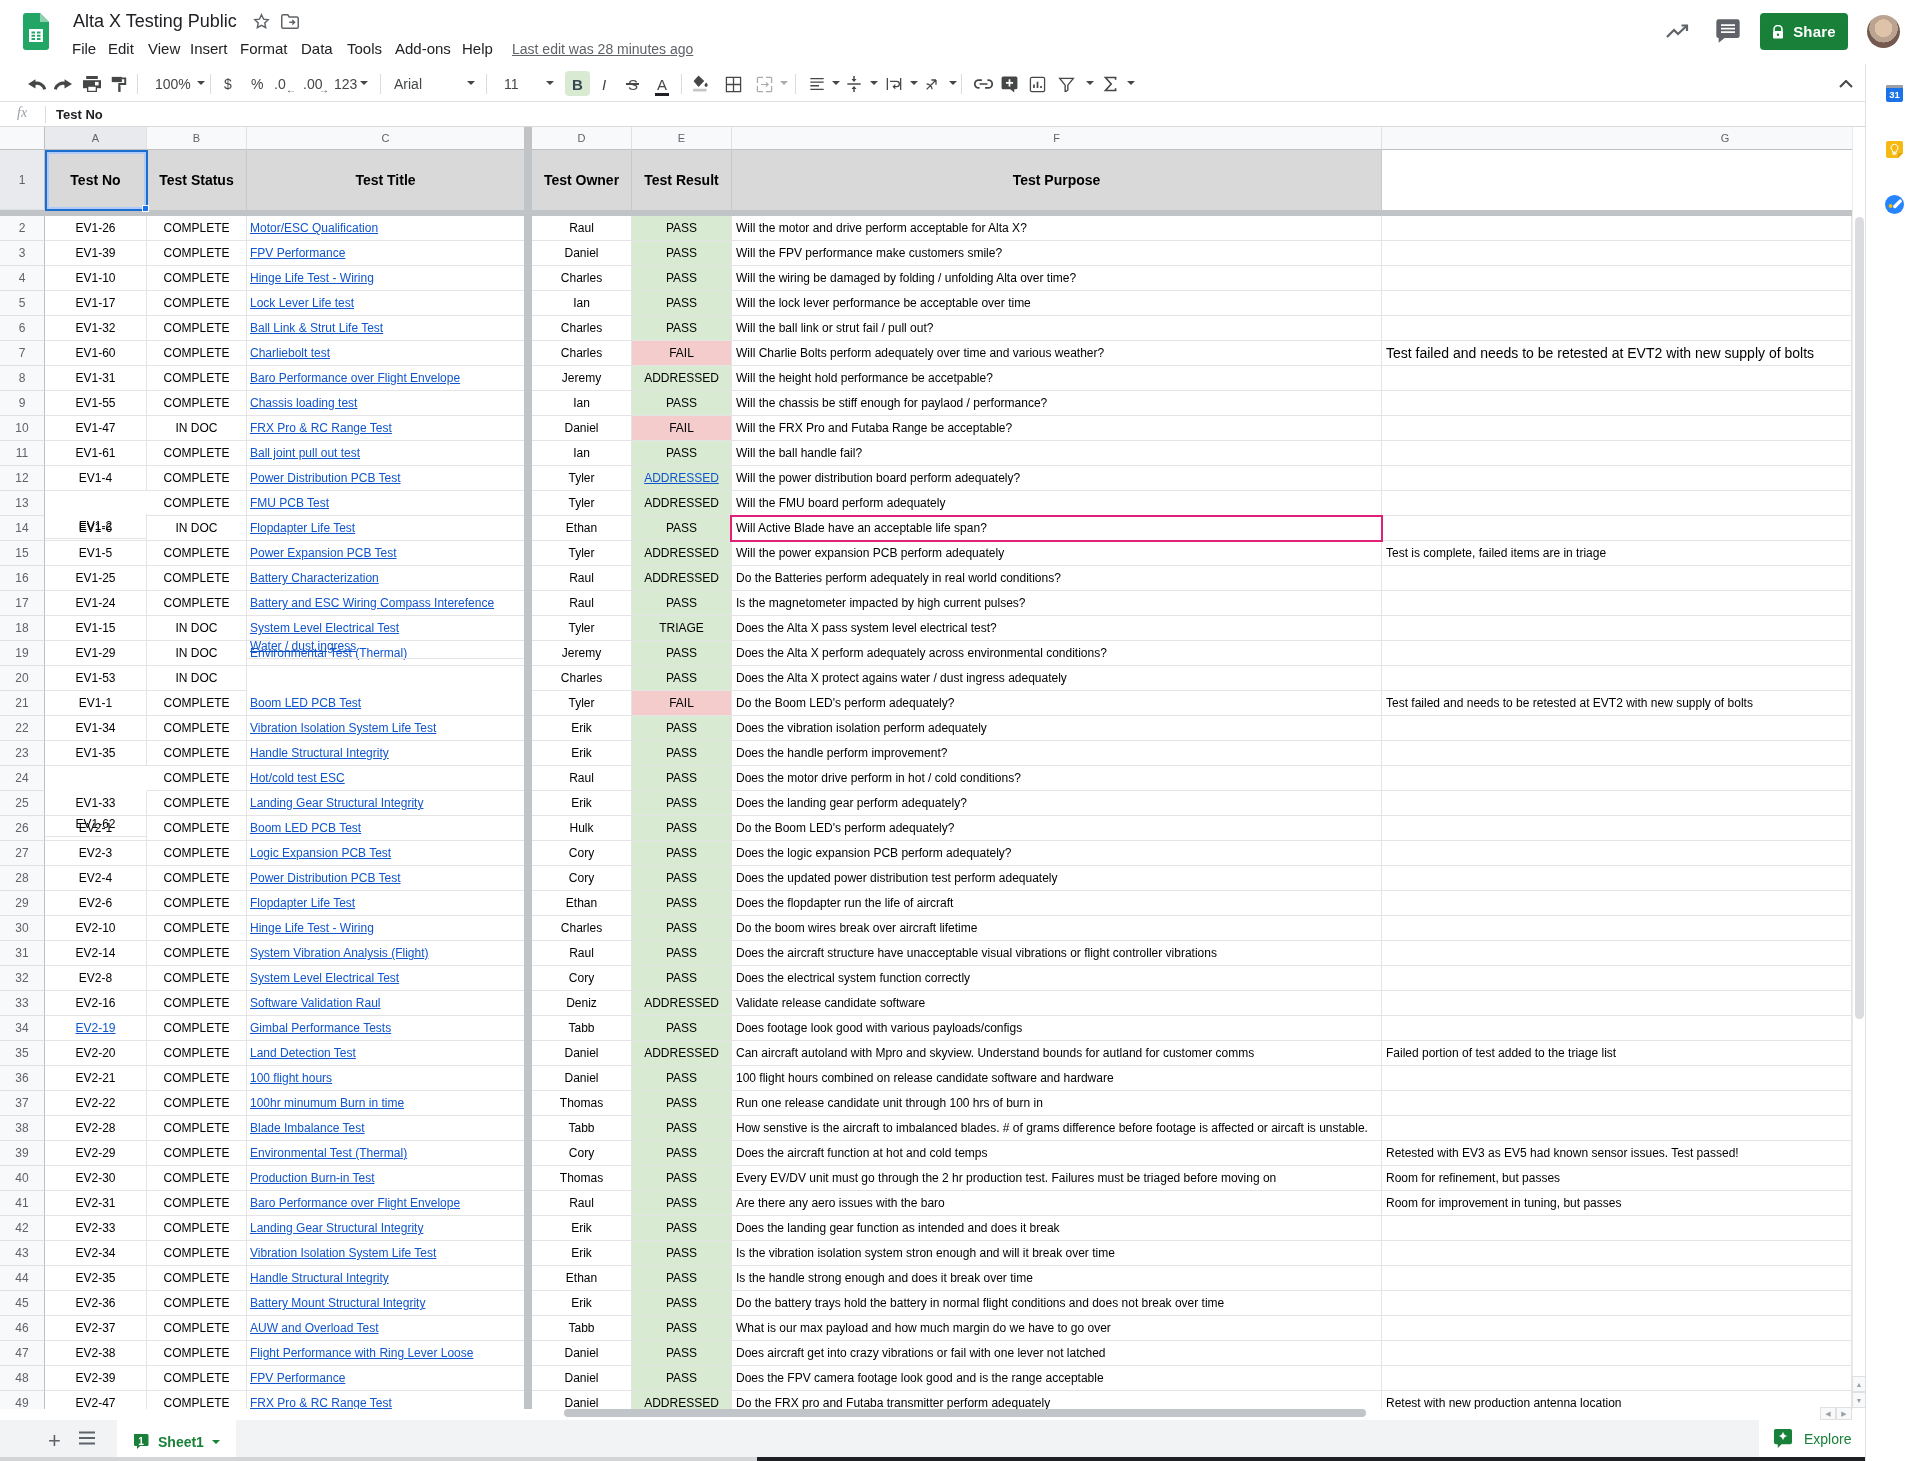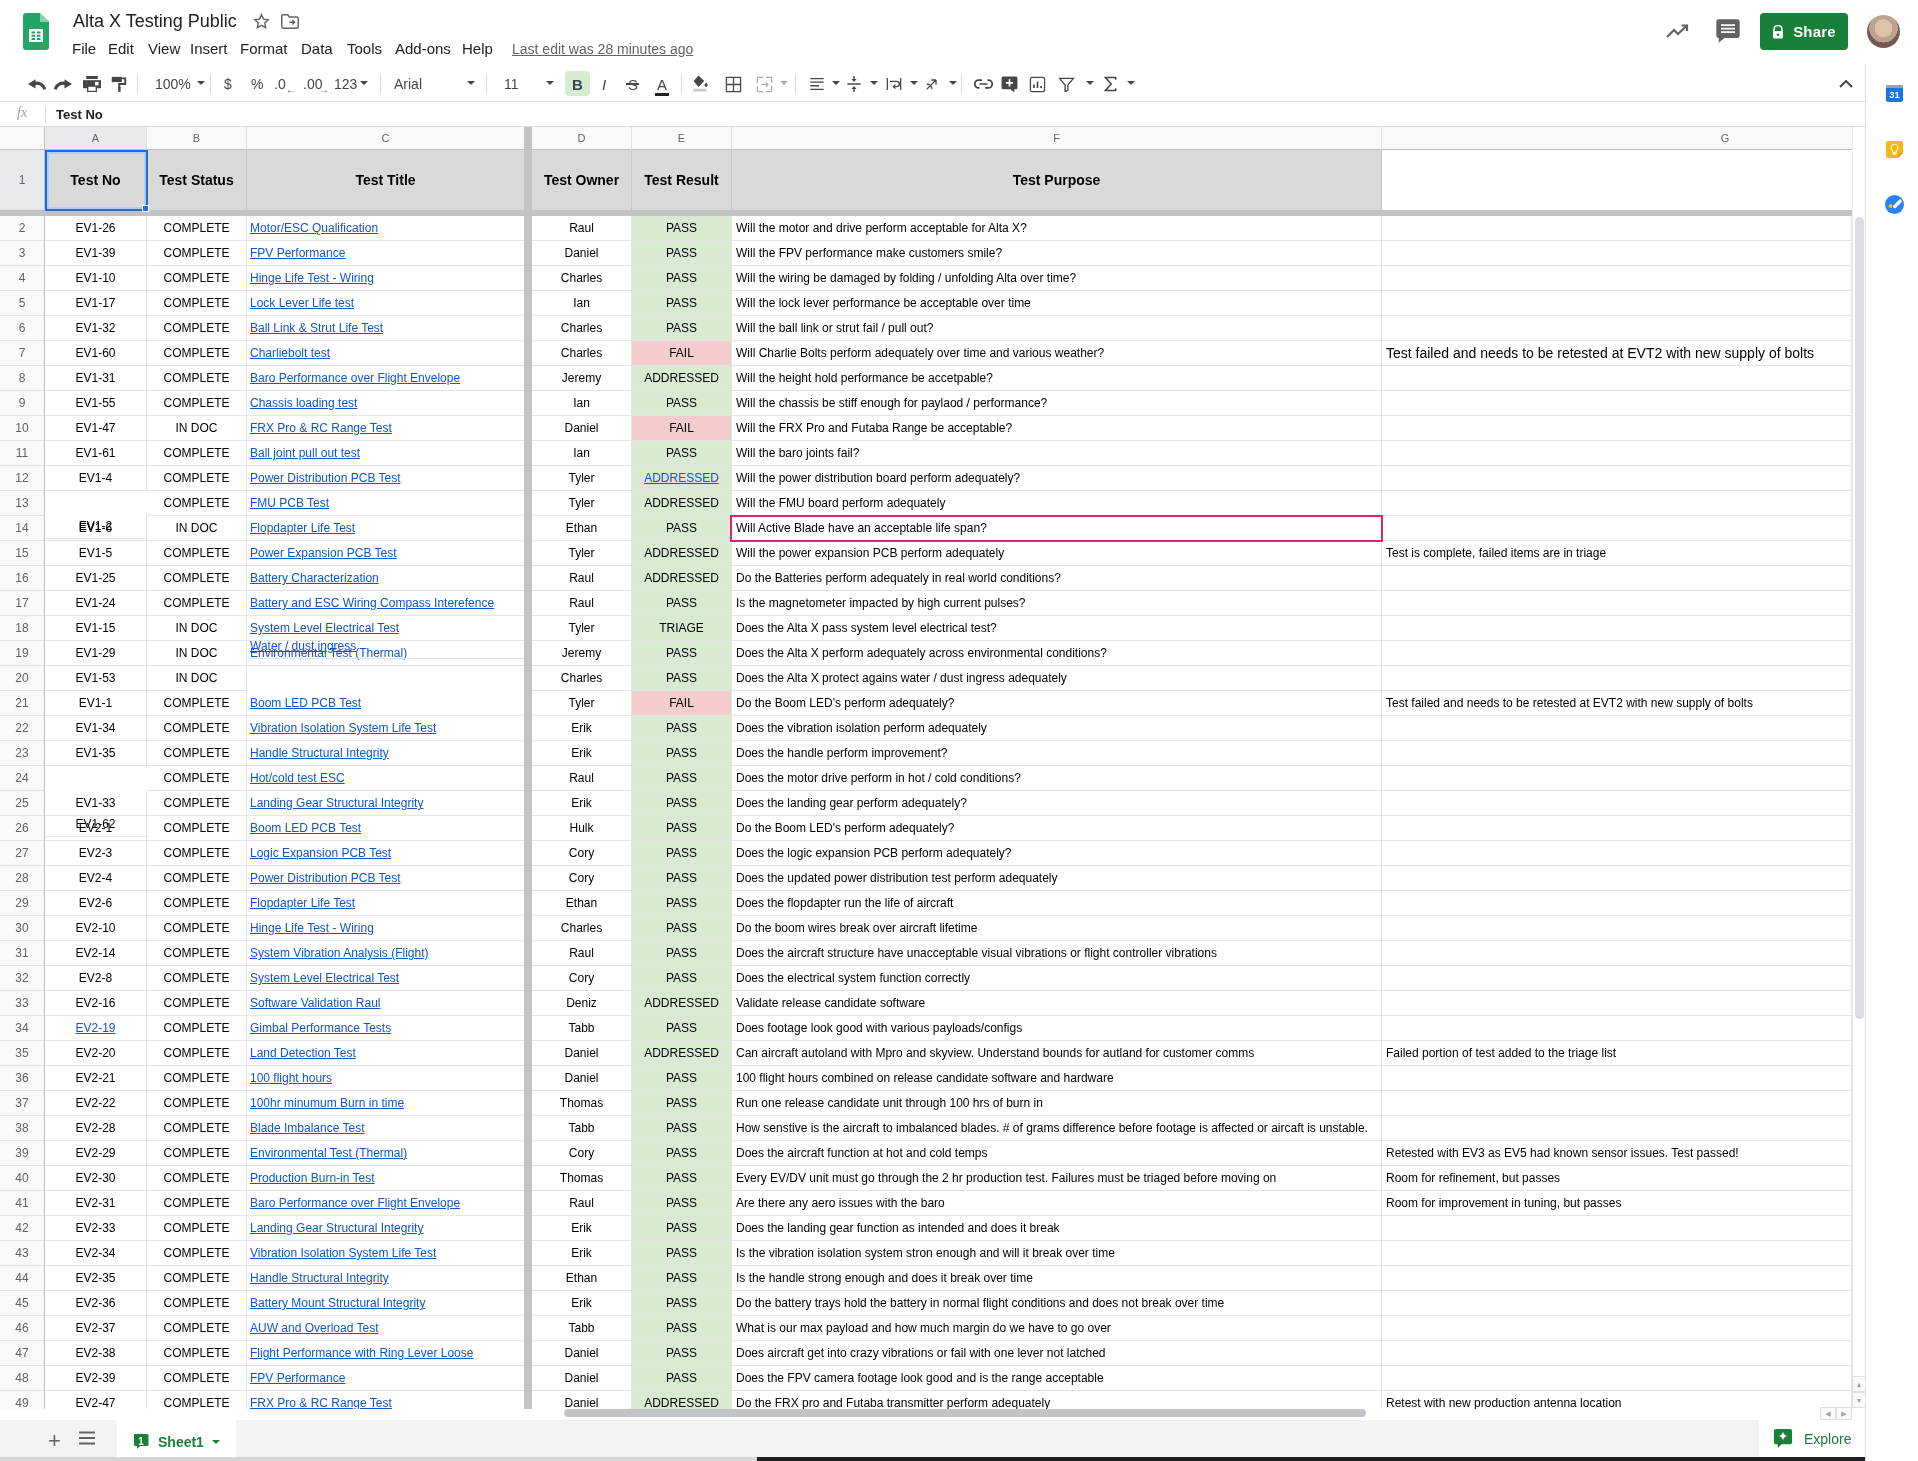--- a/index.html
+++ b/index.html
@@ -344,21 +344,21 @@
 <div class="c cd" style="top:416px">Daniel</div>
 <div class="c ce" style="top:416px;background:#f4cccc">FAIL</div>
 <div class="c cf" style="top:416px">Will the FRX Pro and Futaba Range be acceptable?</div>
 <div class="c cg" style="top:416px;"></div>
 <div class="rh" style="top:441px">11</div>
 <div class="c ca" style="top:441px">EV1-61</div>
 <div class="c cb" style="top:441px">COMPLETE</div>
 <div class="c cc" style="top:441px"><span class="lk">Ball joint pull out test</span></div>
 <div class="c cd" style="top:441px">Ian</div>
 <div class="c ce" style="top:441px;background:#d9ead3">PASS</div>
-<div class="c cf" style="top:441px">Will the baro joints fail?</div>
+<div class="c cf" style="top:441px">Will the ball handle fail?</div>
 <div class="c cg" style="top:441px;"></div>
 <div class="rh" style="top:466px">12</div>
 <div class="c ca" style="top:466px">EV1-4</div>
 <div class="c cb" style="top:466px">COMPLETE</div>
 <div class="c cc" style="top:466px"><span class="lk">Power Distribution PCB Test</span></div>
 <div class="c cd" style="top:466px">Tyler</div>
 <div class="c ce" style="top:466px;background:#d9ead3"><span class="lk">ADDRESSED</span></div>
 <div class="c cf" style="top:466px">Will the power distribution board perform adequately?</div>
 <div class="c cg" style="top:466px;"></div>
 <div class="rh" style="top:491px">13</div>

